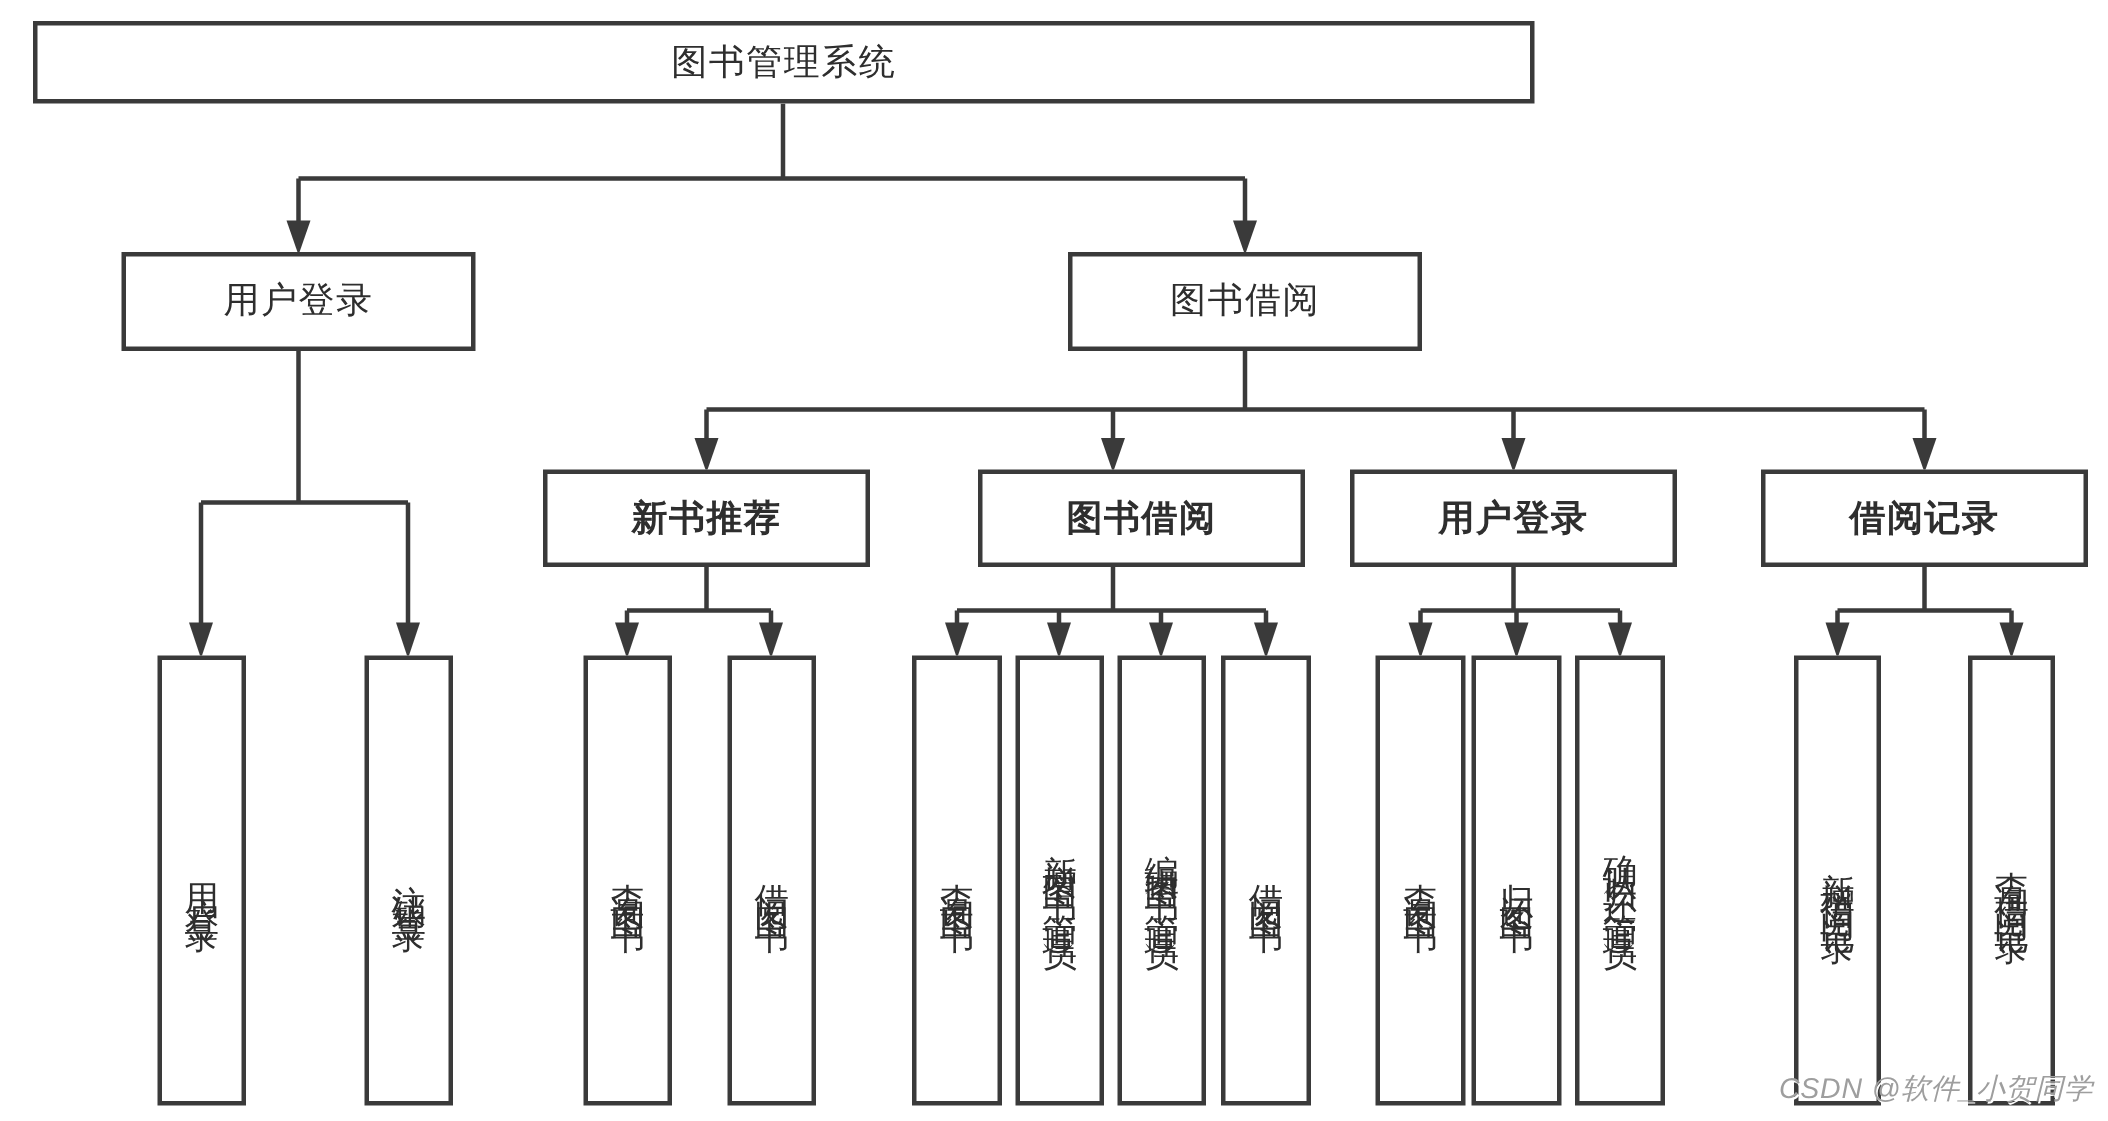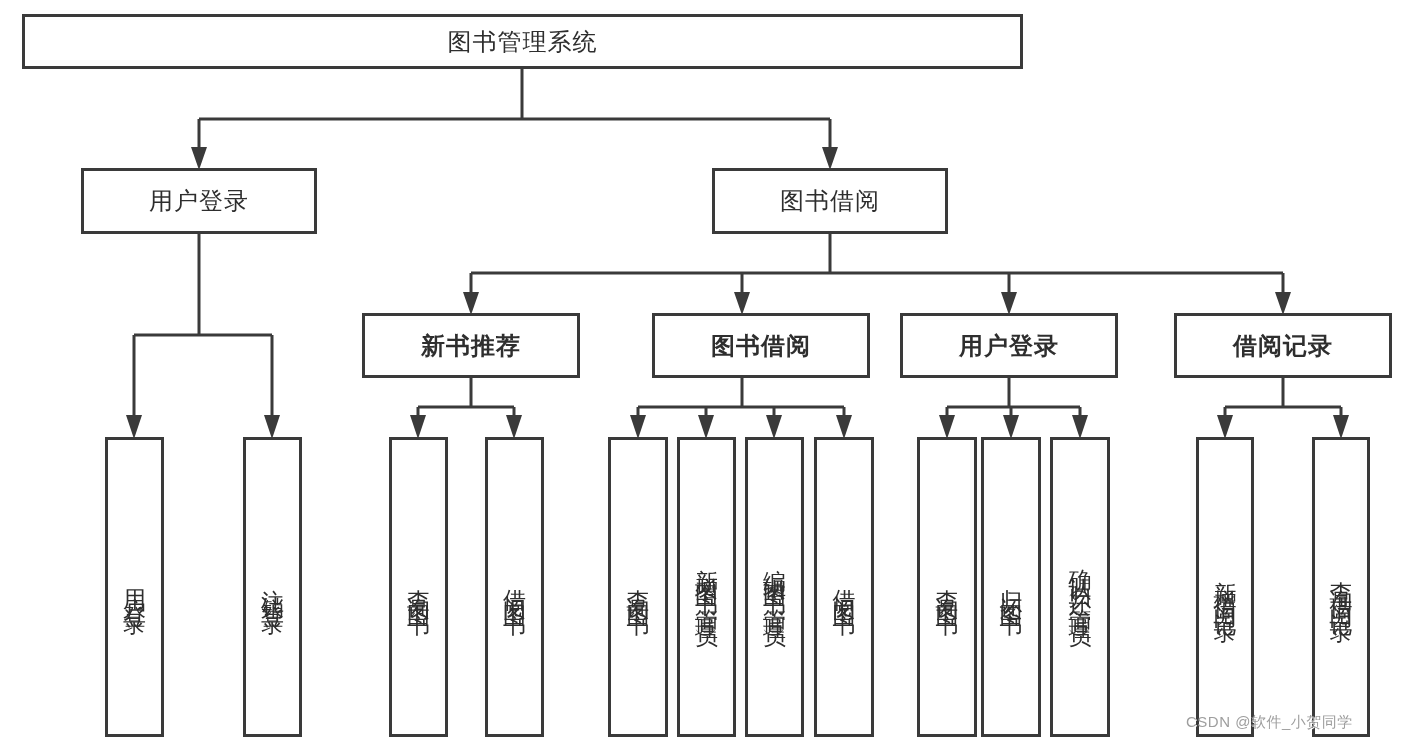--- a/index.html
+++ b/index.html
@@ -45,26 +45,27 @@
     writing-mode:vertical-rl;
     text-orientation:mixed;
     font-size:23px;
     letter-spacing:8px;
     line-height:1;
     color:var(--text);
   }
   .watermark{
     position:absolute;
     left:1186px;top:713px;
-    font-size:15px;
+    font-size:19px;
     letter-spacing:0.5px;
     color:var(--watermark);
     text-shadow:1px 1px 0 #ffffff;
     white-space:nowrap;
     z-index:3;
+    font-style:italic;
   }
 </style>
 </head>
 <body>
 
 <div class="stage">
 
   <svg class="connectors" viewBox="0 0 1405 747" xmlns="http://www.w3.org/2000/svg">
     <path d="
       M522 69 V119 M199 119 H830 M199 119 V149 M830 119 V149

